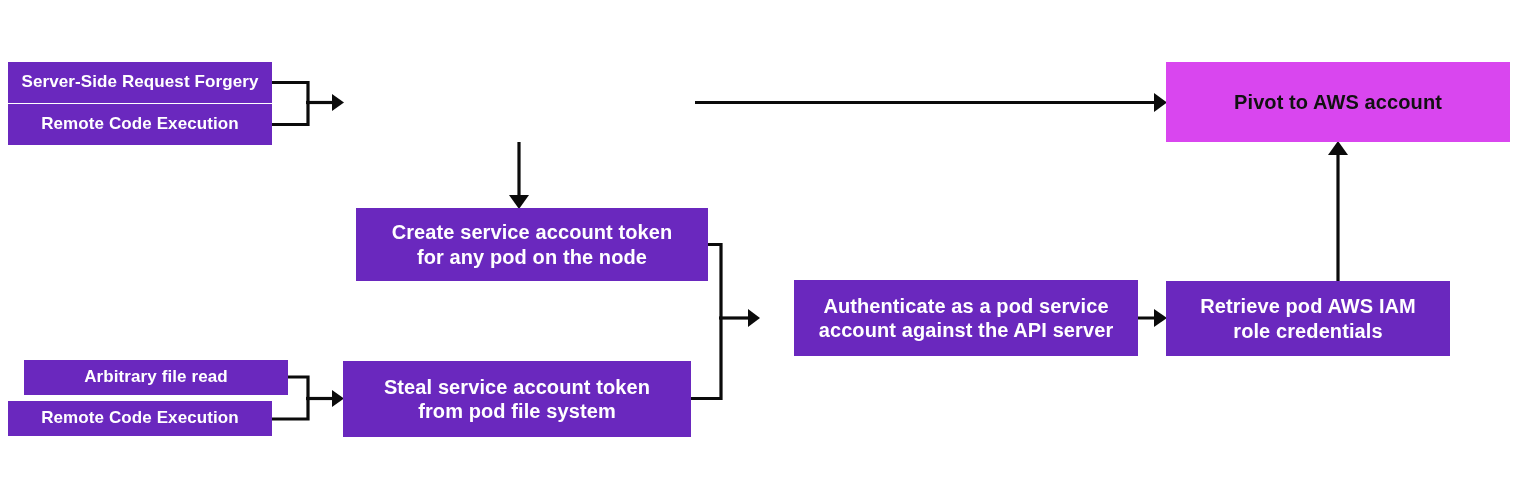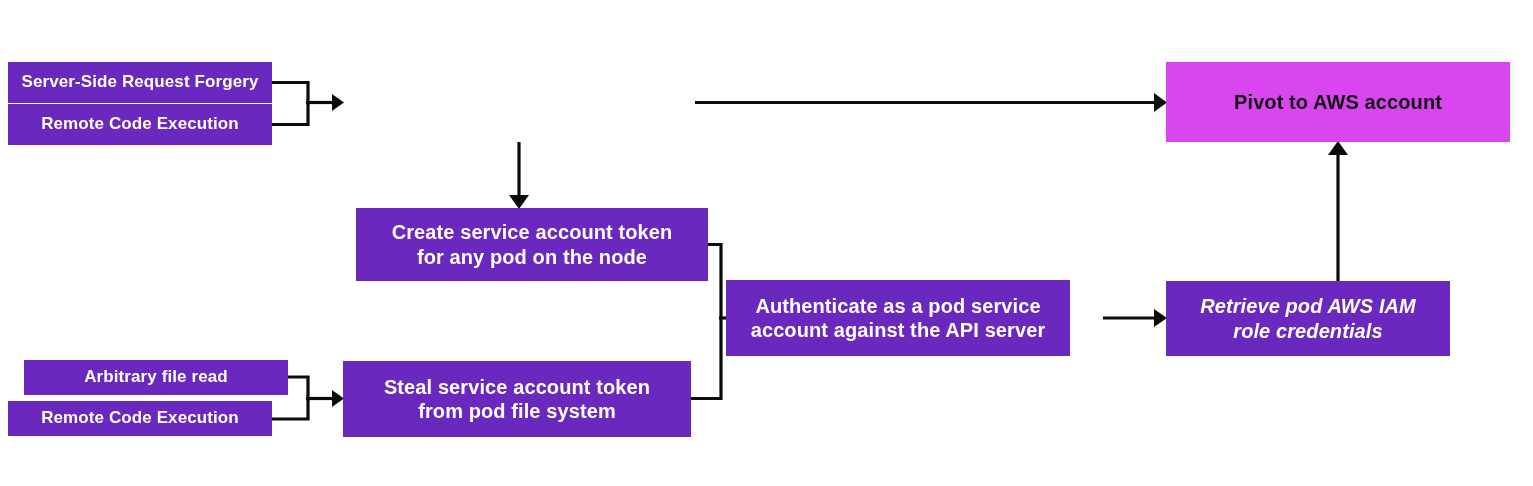--- a/index.html
+++ b/index.html
@@ -132,24 +132,24 @@
   <div class="node purple small" style="left:8px; top:62px; width:264px; height:41px;">Server-Side Request Forgery</div>
 
   <div class="node purple small" style="left:8px; top:104px; width:264px; height:41px;">Remote Code Execution</div>
 
 
   <div class="node orange big" style="left:1166px; top:62px; width:344px; height:80px;">Pivot to AWS account</div>
 
   <div class="node purple big" style="left:343px; top:208px; width:352px; height:73px;margin-left:13px;">Create service account token
 for any pod on the node</div>
 
-  <div class="node purple big" style="left:726px; top:280px; width:344px; height:76px;">Authenticate as a pod service
+  <div class="node purple big" style="left:794px; top:280px; width:344px; height:76px;">Authenticate as a pod service
 account against the API server</div>
 
-  <div class="node purple big" style="left:1166px; top:281px; width:284px; height:75px;font-style:italic;">Retrieve pod AWS IAM
+  <div class="node purple big" style="left:1166px; top:281px; width:284px; height:75px;">Retrieve pod AWS IAM
 role credentials</div>
 
   <div class="node purple small" style="left:24px; top:360px; width:264px; height:35px;">Arbitrary file read</div>
 
   <div class="node purple small" style="left:8px; top:401px; width:264px; height:35px;">Remote Code Execution</div>
 
   <div class="node purple big" style="left:343px; top:361px; width:348px; height:76px;">Steal service account token
 from pod file system</div>
 
 </div>

